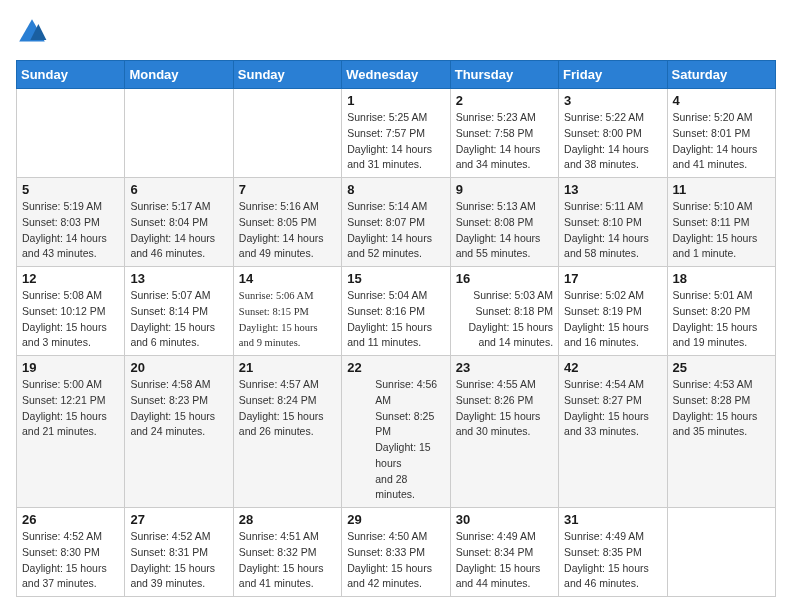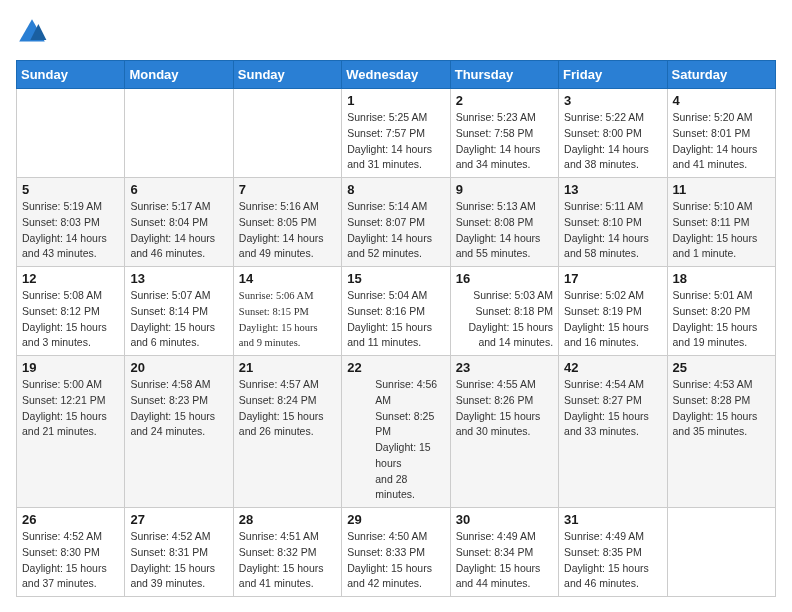--- a/index.html
+++ b/index.html
@@ -200,21 +200,21 @@
           <div class="day-info" style="white-space: pre-line;">Sunrise: 5:10 AM
 Sunset: 8:11 PM
 Daylight: 15 hours
 and 1 minute.</div>
         </td>
       </tr>
       <tr>
         <td>
           <div class="day-number">12</div>
           <div class="day-info" style="white-space: pre-line;">Sunrise: 5:08 AM
-Sunset: 8:12 PM
+Sunset: 10:12 PM
 Daylight: 15 hours
 and 3 minutes.</div>
         </td>
         <td>
           <div class="day-number">13</div>
           <div class="day-info" style="white-space: pre-line;">Sunrise: 5:07 AM
 Sunset: 8:14 PM
 Daylight: 15 hours
 and 6 minutes.</div>
         </td>

